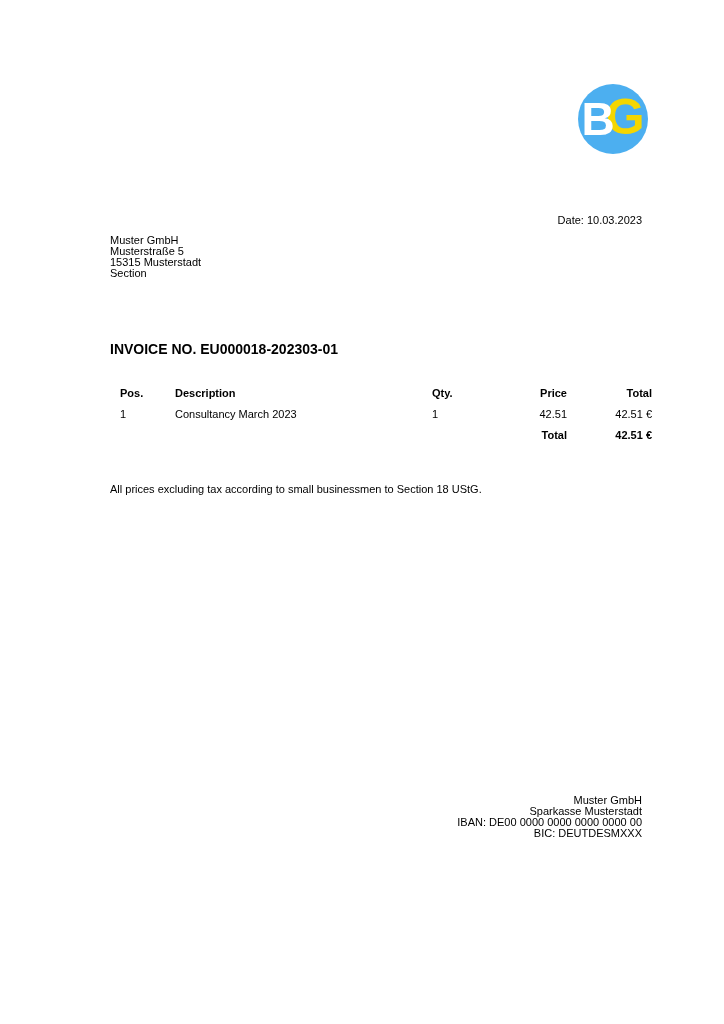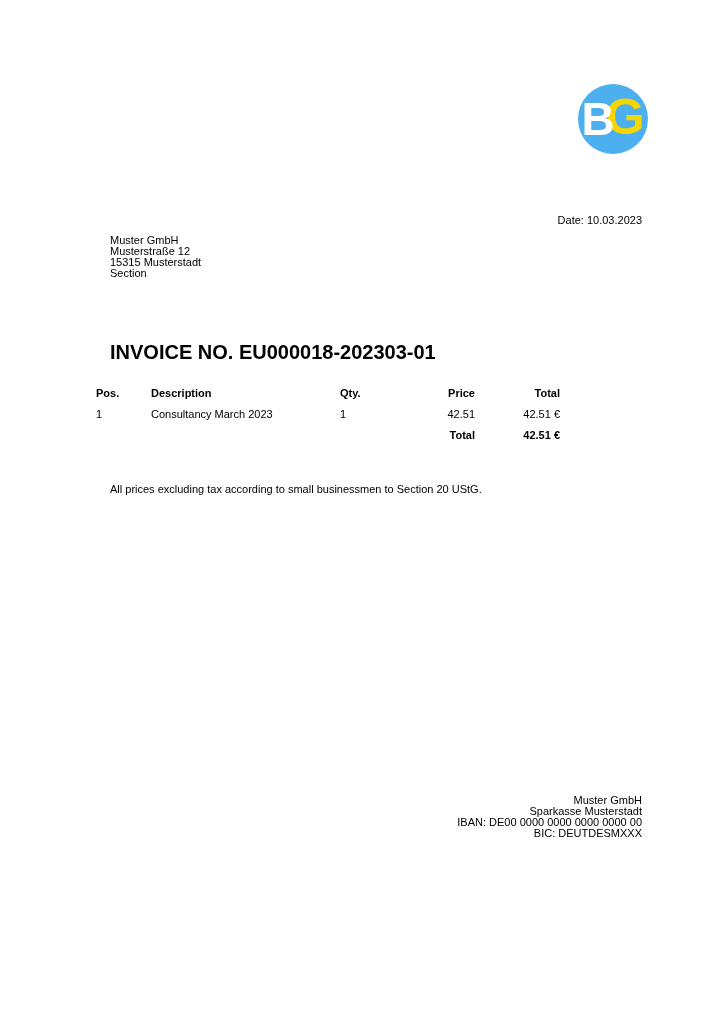--- a/index.html
+++ b/index.html
@@ -70,30 +70,30 @@
     left: 110px;
     top: 235px;
     line-height: 11px;
   }
 
   
   .invoice-title {
     position: absolute;
     left: 110px;
     top: 341px;
-    font-size: 20px;
+    font-size: 14px;
     font-weight: bold;
     white-space: nowrap;
   }
 
   
   .tbl-row {
     position: absolute;
-    left: 96px;
-    width: 464px;
+    left: 120px;
+    width: 532px;
     height: 13px;
   }
   .row-header { top: 387px; font-weight: bold; }
   .row-item   { top: 408px; }
   .row-total  { top: 429px; font-weight: bold; }
 
   .col-pos  { position: absolute; left: 0; }
   .col-desc { position: absolute; left: 55px; }
   .col-qty  { position: absolute; right: 150px; width: 70px; text-align: left; }
   .col-price{ position: absolute; right: 85px;  width: 70px; text-align: right; padding-left: 48px; }
@@ -124,21 +124,21 @@
 
   <div class="logo">
     <span class="letter letter-b">B</span>
     <span class="letter letter-g">G</span>
   </div>
 
   <div class="date-line">Date: 10.03.2023</div>
 
   <div class="recipient">
     <div>Muster GmbH</div>
-    <div>Musterstraße 12</div>
+    <div>Musterstraße 5</div>
     <div>15315 Musterstadt</div>
     <div>Section</div>
   </div>
 
   <div class="invoice-title">INVOICE NO. EU000018-202303-01</div>
 
   <div class="tbl-row row-header">
     <span class="col-pos">Pos.</span>
     <span class="col-desc">Description</span>
     <span class="col-qty">Qty.</span>
@@ -152,21 +152,21 @@
     <span class="col-qty">1</span>
     <span class="col-price">42.51</span>
     <span class="col-total">42.51 €</span>
   </div>
 
   <div class="tbl-row row-total">
     <span class="col-price">Total</span>
     <span class="col-total">42.51 €</span>
   </div>
 
-  <div class="tax-note">All prices excluding tax according to small businessmen to Section 20 UStG.</div>
+  <div class="tax-note">All prices excluding tax according to small businessmen to Section 18 UStG.</div>
 
   <div class="bank-footer">
     <div>Muster GmbH</div>
     <div>Sparkasse Musterstadt</div>
     <div>IBAN: DE00 0000 0000 0000 0000 00</div>
     <div>BIC: DEUTDESMXXX</div>
   </div>
 
 </div>
 

